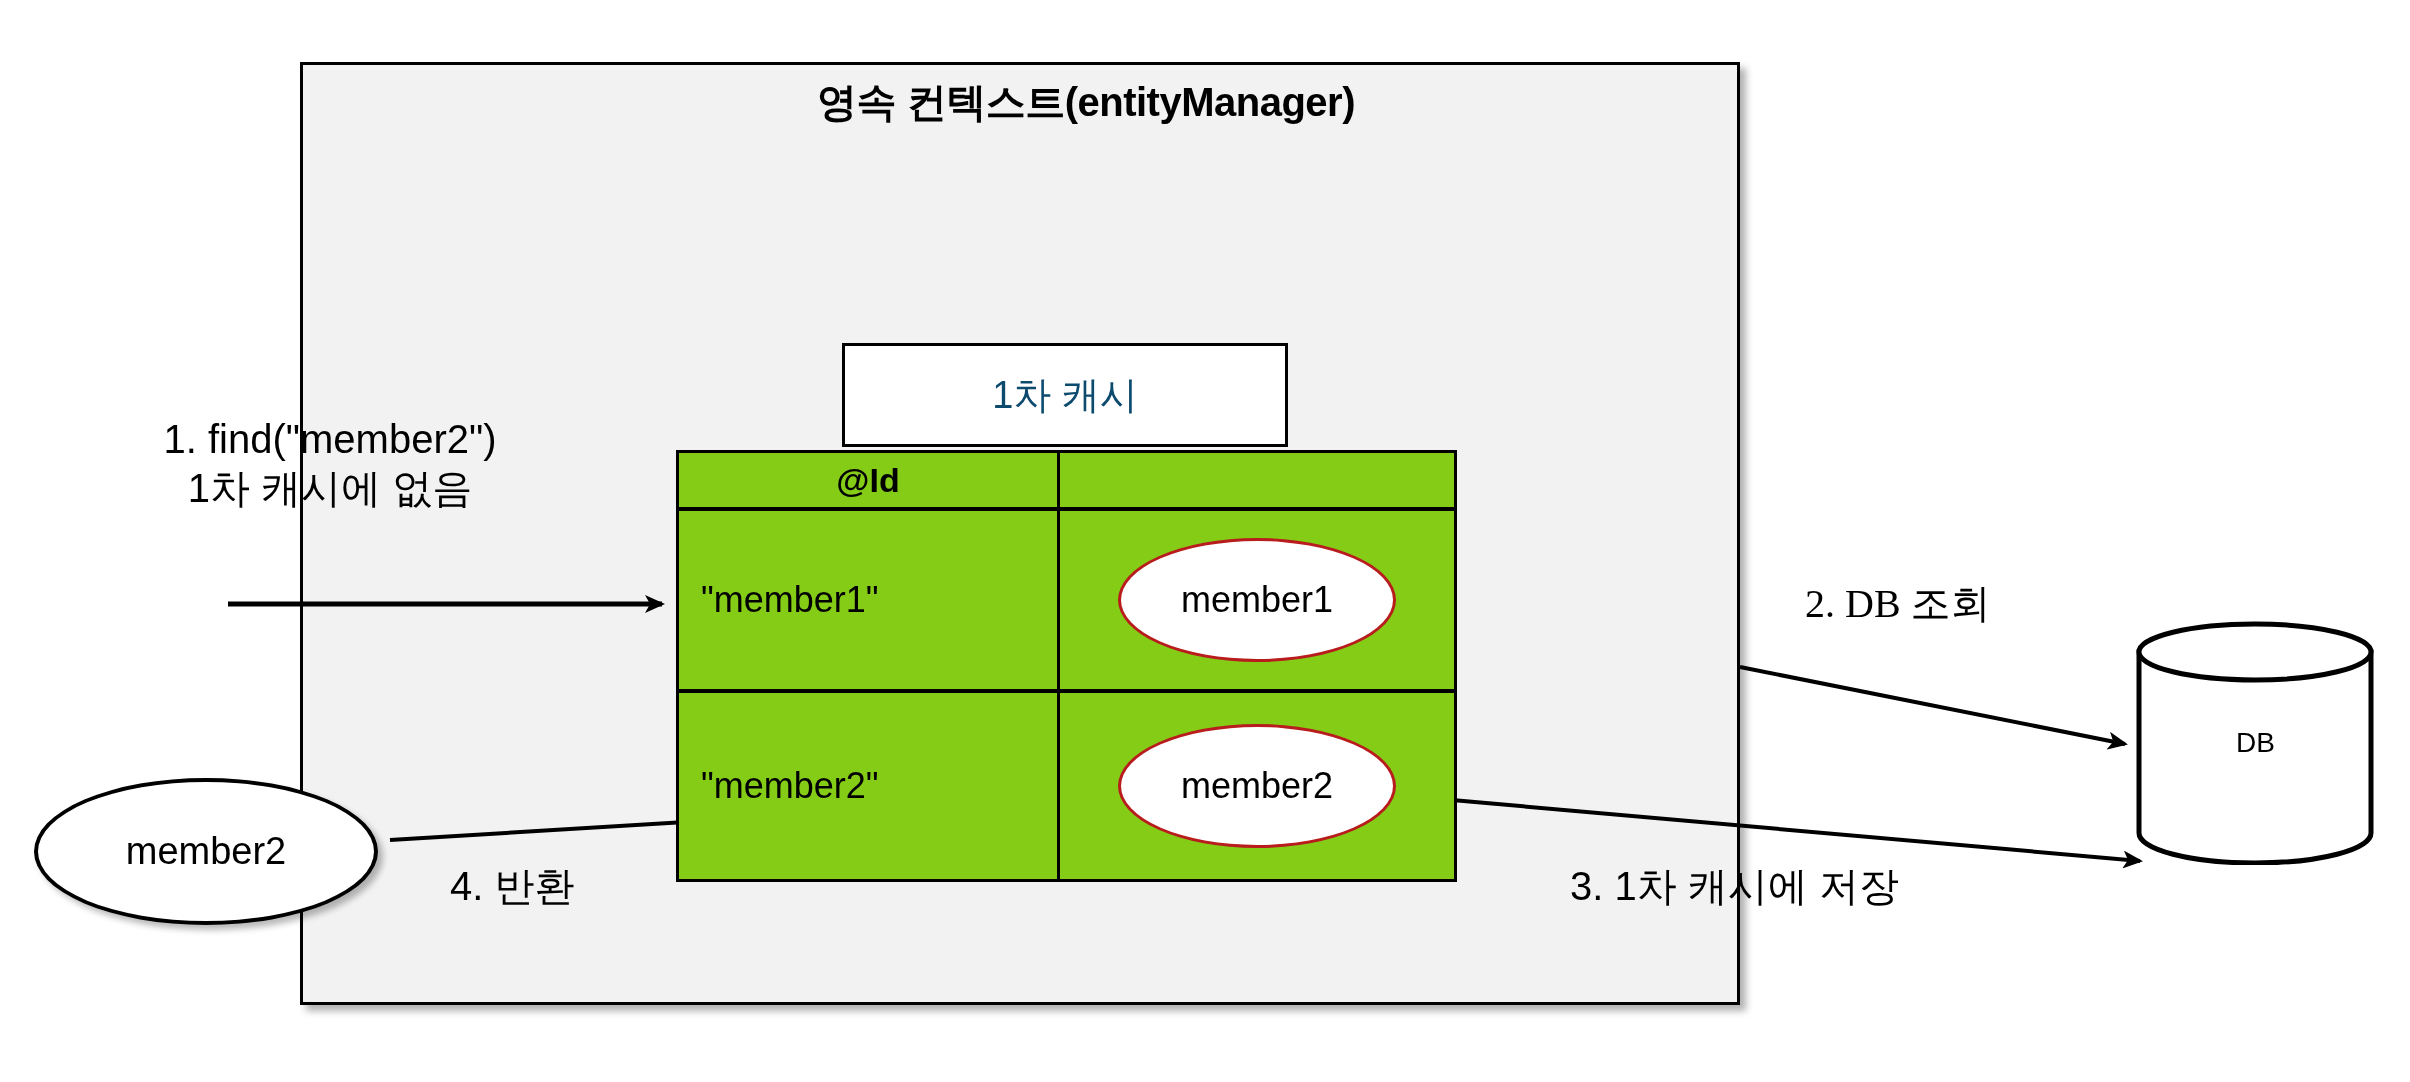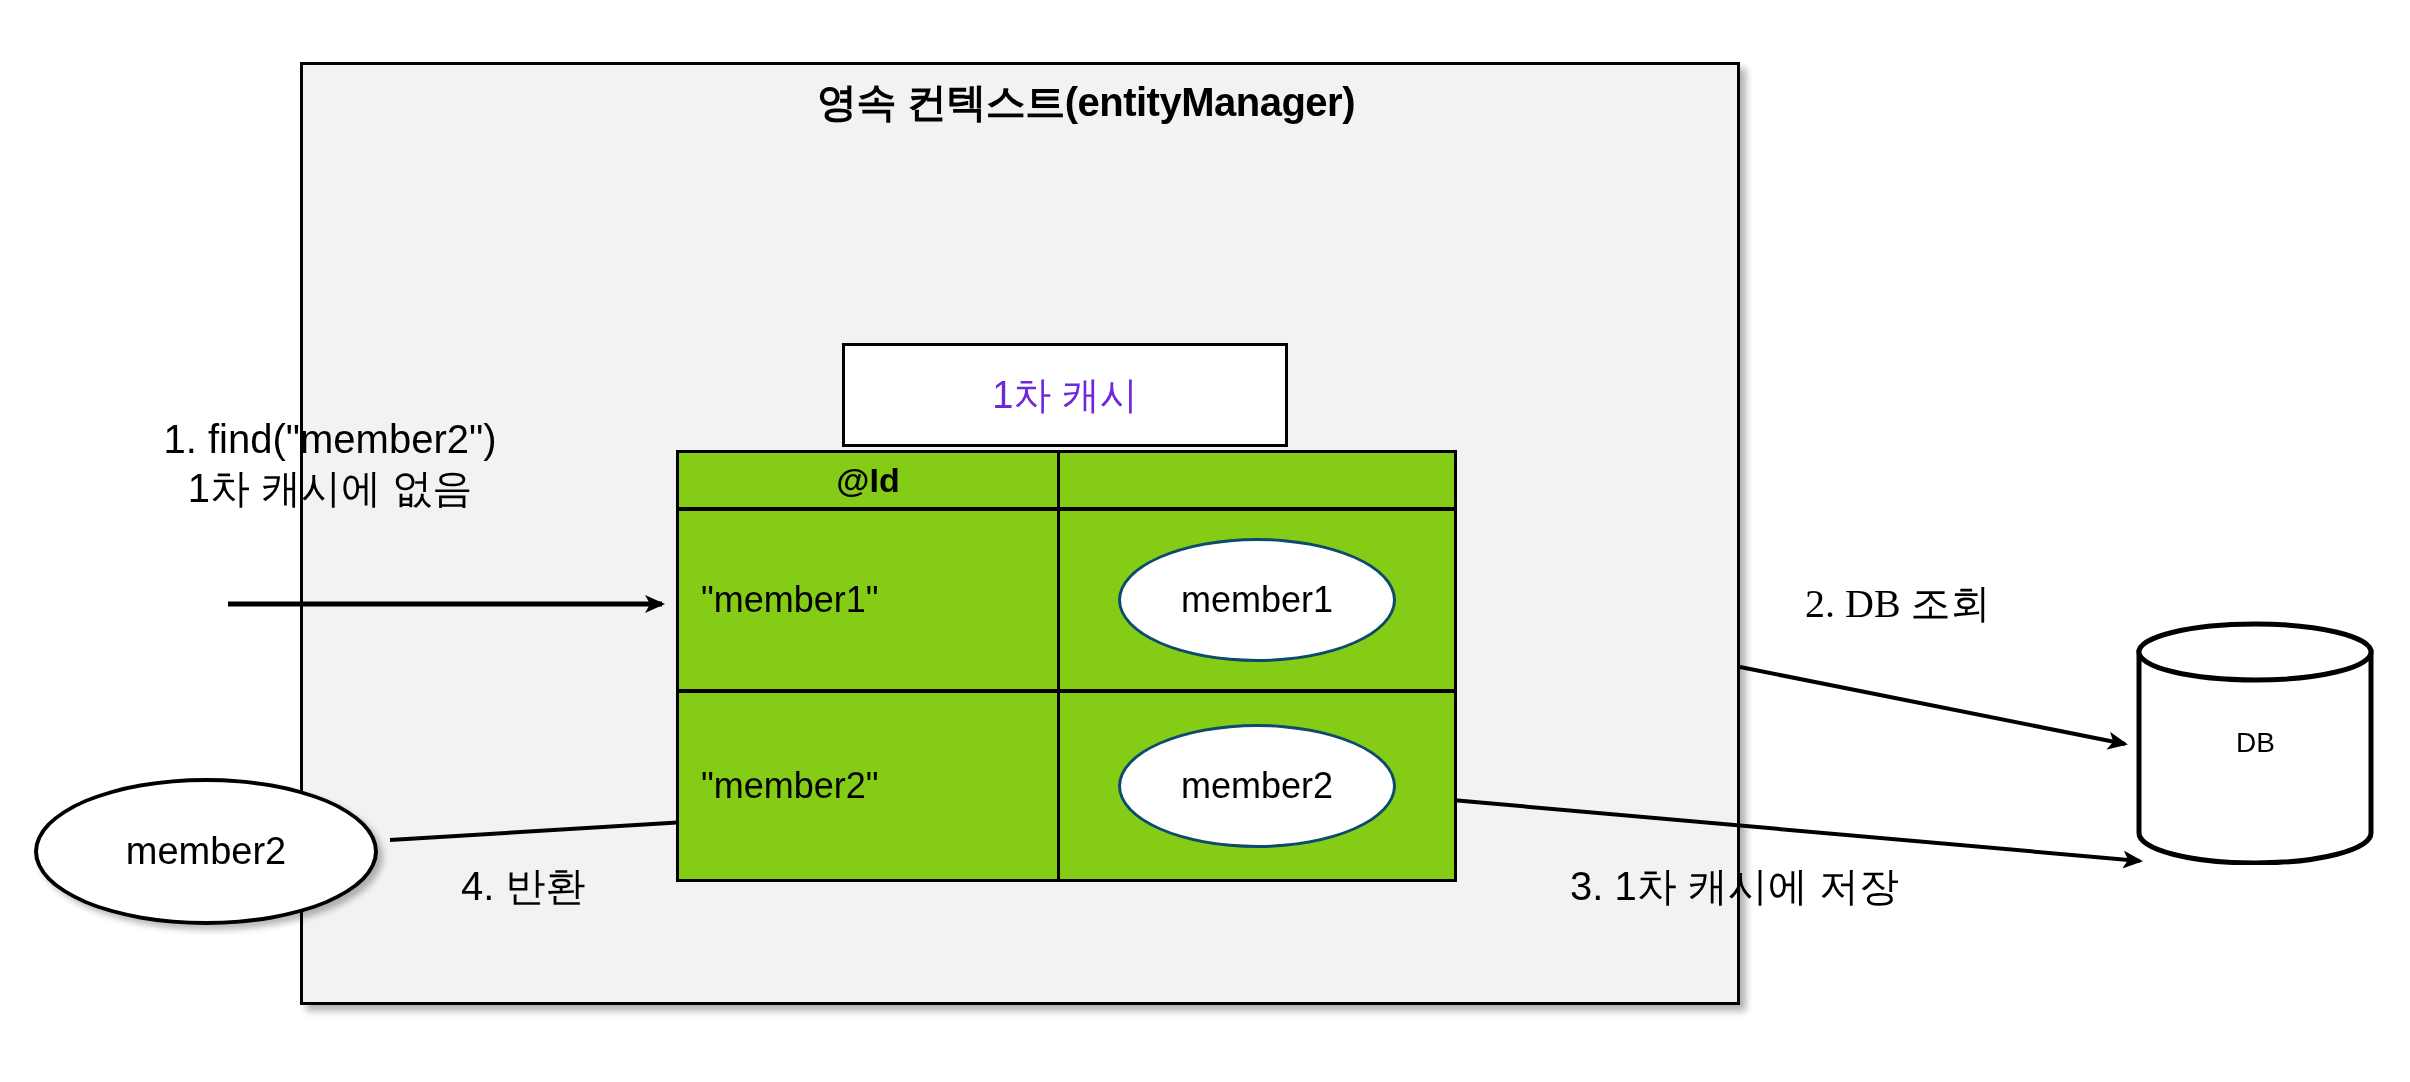--- a/index.html
+++ b/index.html
@@ -55,21 +55,21 @@
     background: #ffffff;
     border: 3px solid #000000;
     box-sizing: border-box;
     display: flex;
     align-items: center;
     justify-content: center;
     z-index: 4;
   }
   .cache-label-box span {
     font-size: 38px;
-    color: #6d28d9;
+    color: #0c4a6e;
     white-space: nowrap;
   }
 
   
   .cache-table {
     position: absolute;
     left: 676px;
     top: 450px;
     width: 781px;
     height: 432px;
@@ -126,21 +126,21 @@
   }
   .ct-cell-id .id-text {
     font-size: 36px;
     color: #000000;
     padding-left: 22px;
     white-space: nowrap;
   }
   .entity-ellipse {
     width: 278px;
     height: 124px;
-    border: 3px solid #0c4a6e;
+    border: 3px solid #b91c1c;
     border-radius: 50%;
     background: #ffffff;
     display: flex;
     align-items: center;
     justify-content: center;
     font-size: 36px;
     color: #000000;
     box-sizing: border-box;
     position: relative;
     z-index: 3;
@@ -193,21 +193,21 @@
     position: absolute;
     font-size: 40px;
     color: #000000;
     white-space: pre;
     z-index: 9;
     line-height: 1.22;
   }
   #label-1 { left: 95px;  top: 415px; text-align: center; width: 470px; }
   #label-2 { left: 1805px; top: 580px; font-family: Liberation Serif, serif; }
   #label-3 { left: 1545px; top: 862px; margin-left: 25px; }
-  #label-4 { left: 461px;  top: 862px; }
+  #label-4 { left: 450px;  top: 862px; }
 
   
   .arrow-layer {
     position: absolute;
     left: 0;
     top: 0;
     width: 2410px;
     height: 1082px;
     pointer-events: none;
   }

